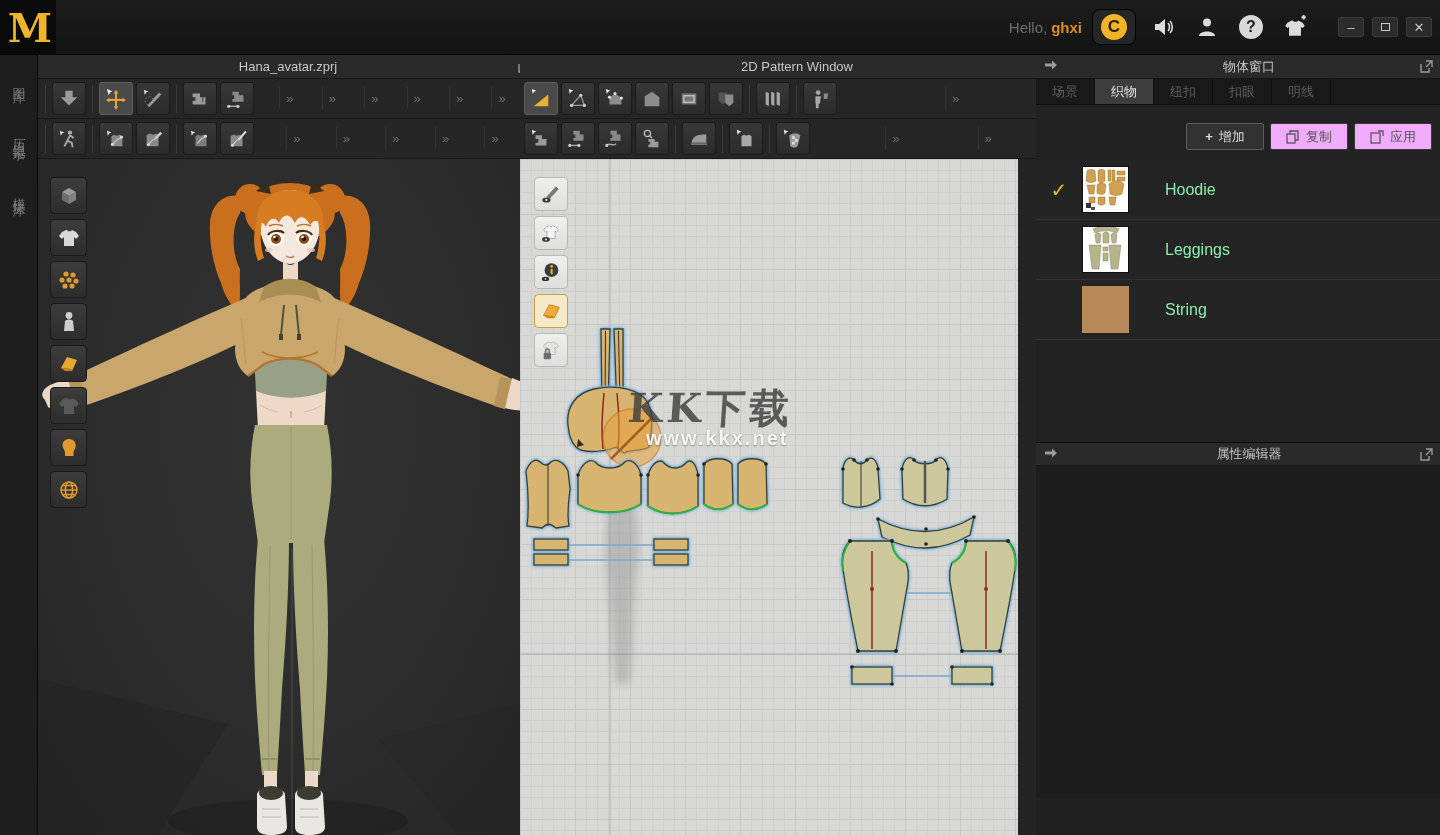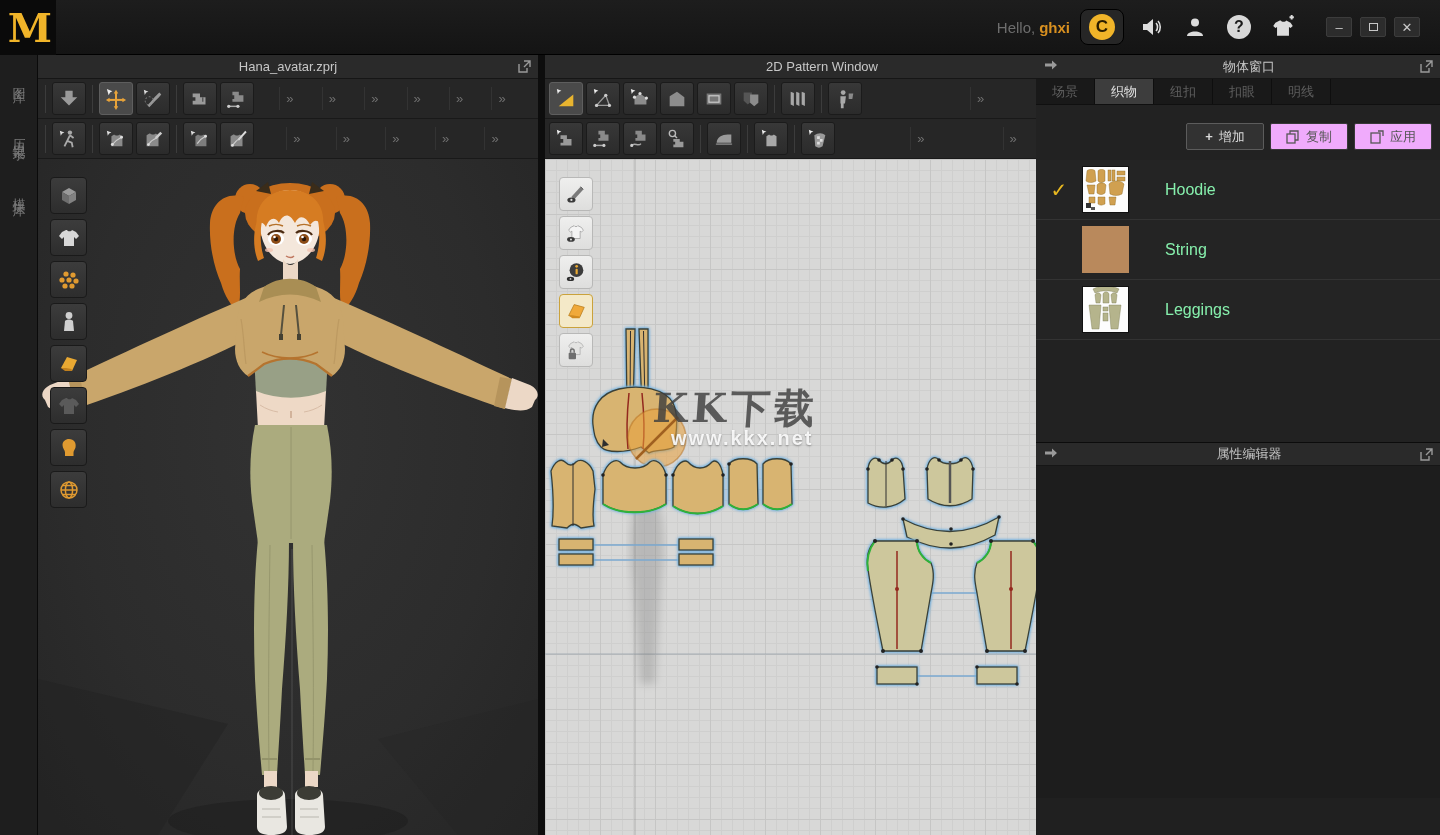--- a/index.html
+++ b/index.html
@@ -8,21 +8,21 @@
 
   
   #topbar { position:absolute; left:0; top:0; width:1440px; height:55px;
     background:linear-gradient(#1d1d1d,#141414); display:flex; align-items:center;
     border-bottom:1px solid #000; z-index:10; }
   #logo { width:56px; height:55px; background:#0a0a0a; color:#f0b429; font-size:40px;
     font-weight:bold; display:flex; align-items:center; justify-content:center;
     font-family:"DejaVu Serif",serif; letter-spacing:-4px; }
   .menu { display:flex; gap:6px; margin-left:18px; }
   .menu-item { color:#dcdcdc; font-size:15px; padding:8px 12px; cursor:default; }
-  .tb-right { display:flex; align-items:center; margin-left:auto; gap:10px; padding-right:20px; }
+  .tb-right { display:flex; align-items:center; margin-left:auto; gap:10px; padding-right:8px; }
   .greeting { font-size:15px; }
   .greeting .hi { color:#6d6d6d; }
   .greeting .user { color:#d89020; font-weight:bold; margin-left:4px; }
   .coin-btn { width:44px; height:36px; background:#262626; border:1px solid #000;
     border-radius:8px; display:flex; align-items:center; justify-content:center; }
   .coin { width:26px; height:26px; border-radius:50%; background:#f0b429; color:#2a1d00;
     font-weight:bold; font-size:17px; display:flex; align-items:center; justify-content:center; }
   .tb-ic { width:34px; height:34px; display:flex; align-items:center; justify-content:center; }
   .qbadge { width:24px; height:24px; border-radius:50%; background:#d8d8d8; color:#1a1a1a;
     font-weight:bold; font-size:16px; display:flex; align-items:center; justify-content:center; }
@@ -59,21 +59,21 @@
 
   
   #p3d { left:38px; width:500px; }
   #scene3d { position:relative; width:500px; height:676px; overflow:hidden;
     background:radial-gradient(ellipse at 50% 40%, #323232 0%, #2c2c2c 60%, #252525 100%); }
   #strip3d { position:absolute; left:12px; top:18px; display:flex; flex-direction:column; gap:5px; }
   .sbtn { width:37px; height:37px; background:linear-gradient(#3c3c3c,#2d2d2d);
     border:1px solid #1a1a1a; border-radius:4px; display:flex; align-items:center; justify-content:center; }
 
   
-  #p2d { left:545px; width:554px; }
+  #p2d { left:520px; width:554px; }
   #canvas2d { position:relative; width:498px; height:676px; overflow:hidden; background-color:#d8d8d7;
     background-image:
       linear-gradient(#c6c6c5 1px, transparent 1px),
       linear-gradient(90deg,#c6c6c5 1px, transparent 1px),
       linear-gradient(#cfcfce 1px, transparent 1px),
       linear-gradient(90deg,#cfcfce 1px, transparent 1px);
     background-size:55px 55px,55px 55px,11px 11px,11px 11px; }
   #strip2d { position:absolute; left:14px; top:18px; display:flex; flex-direction:column; gap:5px; z-index:3; }
   .s2btn { width:34px; height:34px; background:linear-gradient(#efefee,#dededd);
     border:1px solid #b8b8b7; border-radius:4px; display:flex; align-items:center; justify-content:center; }
@@ -768,42 +768,42 @@
               <path d="M26 30h7l-1 8h-5Z"></path>
           </g>
           <rect x="3" y="36" width="5" height="5" fill="#333"></rect>
             <rect x="8" y="40" width="4" height="3" fill="#555"></rect>
         </svg>
       </div>
       <div class="fname">Hoodie</div>
     </div>
     <div class="frow">
       <div class="fcheck"></div>
-      <div class="fthumb swatch" style="background:#b9895c"></div>
-      <div class="fname">String</div>
-    </div>
-    <div class="frow">
-      <div class="fcheck"></div>
       <div class="fthumb">
         <svg width="45" height="45" viewBox="0 0 45 45">
           <rect width="45" height="45" fill="#fdfdfd"></rect>
           <g fill="#b5b48c" stroke="#787850" stroke-width=".4">
             <path d="M10 2c8-4 18-4 26 0l-2 4c-7-3-15-3-22 0Z"></path>
             <path d="M12 8c1-3 5-3 6 0l-1 8h-4Z"></path>
               <path d="M20 7c1-3 5-3 6 0v9h-6Z"></path>
               <path d="M28 8c1-3 5-3 6 0l-1 8h-4Z"></path>
             <path d="M6 18h12l-2 24H9Z"></path>
               <path d="M26 18h12l-3 24h-7Z"></path>
             <rect x="20" y="20" width="5" height="4"></rect>
               <rect x="20" y="26" width="5" height="8"></rect>
           </g>
         </svg>
       </div>
       <div class="fname">Leggings</div>
     </div>
+    <div class="frow">
+      <div class="fcheck"></div>
+      <div class="fthumb swatch" style="background:#b9895c"></div>
+      <div class="fname">String</div>
+    </div>
   </div>
 
   <div class="void" style="height:102px"></div>
 
   <div class="ptitle" style="border-top:1px solid #0c0c0c;">
     <span style="margin-left:8px">
       <svg width="14" height="12" viewBox="0 0 14 12">
           <path d="M1 4.5h7V1.5L13 6 8 10.5V7.5H1Z" fill="#9a9a9a"></path>
         </svg>
     </span>

